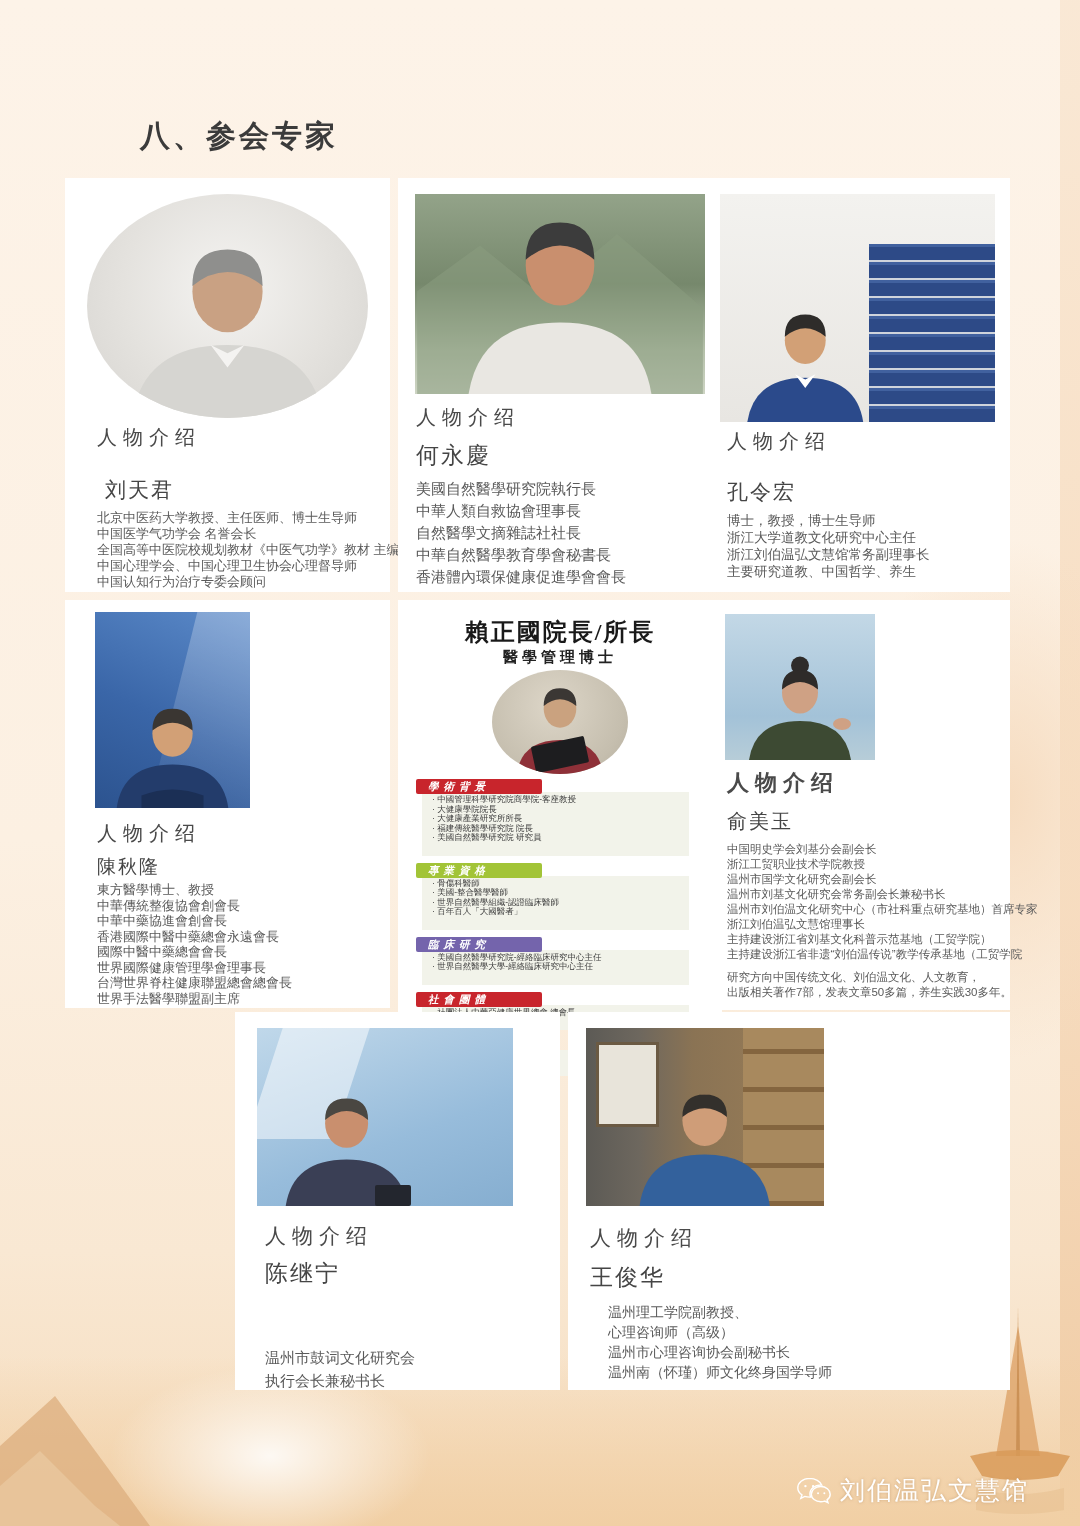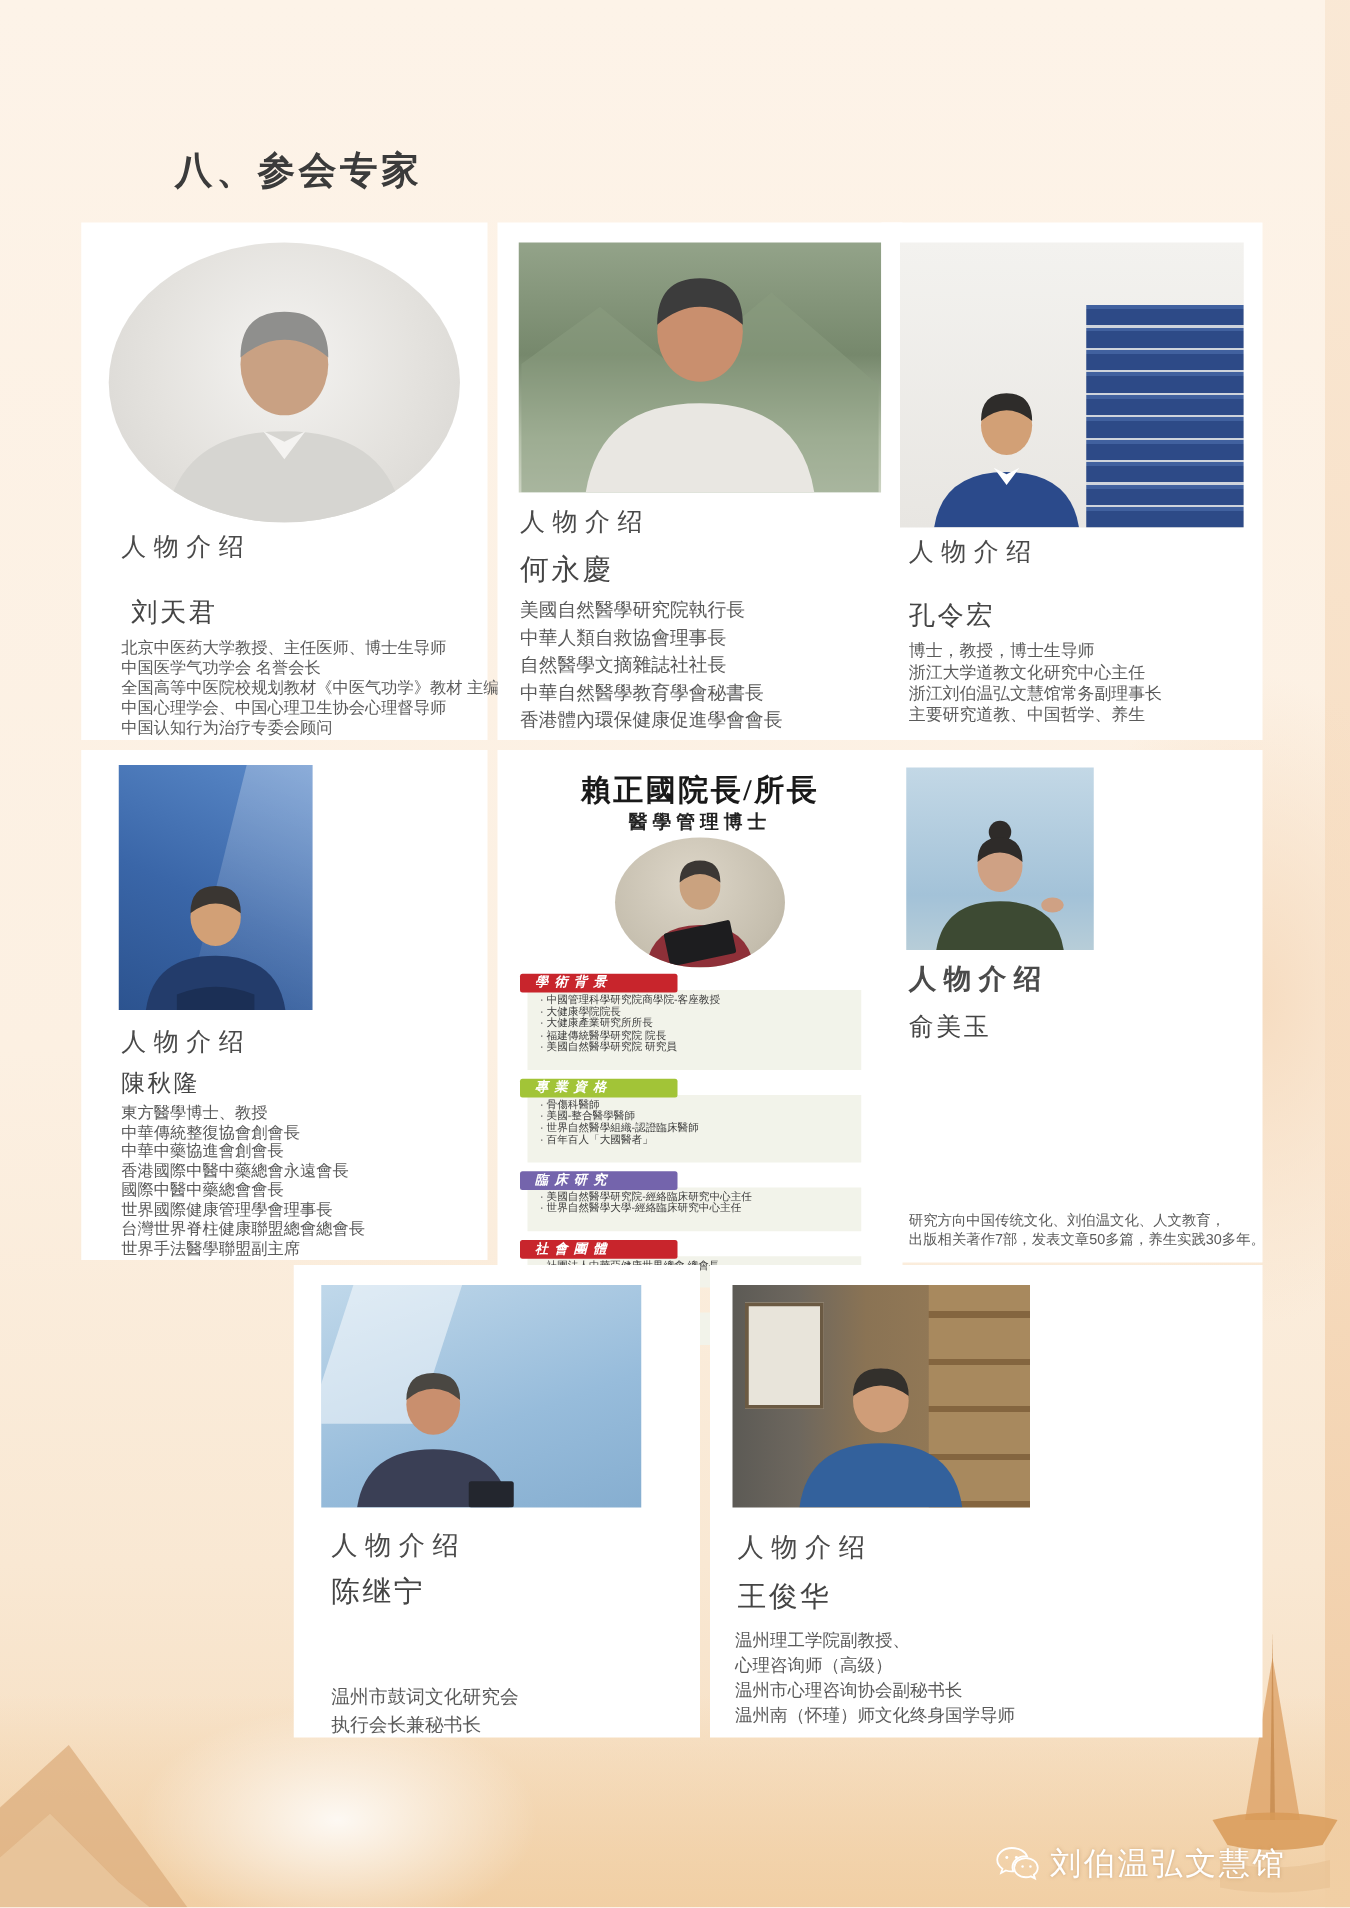--- a/index.html
+++ b/index.html
@@ -235,20 +235,30 @@
       <svg class="sil" viewBox="0 0 100 70" preserveAspectRatio="xMidYMax meet">
         <circle cx="50" cy="7" r="6" fill="#2e2b29"></circle>
         <ellipse cx="50" cy="25" rx="12" ry="14" fill="#cfa184"></ellipse>
         <path d="M38 23 q0 -13 12 -13 q12 0 12 13 q-6 -5 -12 -5 q-6 0 -12 5 Z" fill="#2e2b29"></path>
         <path d="M16 70 q4 -26 34 -26 q30 0 34 26 Z" fill="#3d4a33"></path>
         <ellipse cx="78" cy="46" rx="6" ry="4" fill="#cfa184"></ellipse>
       </svg>
     </div>
     <div class="intro" style="left:22px;top:168px;font-size:22px;font-weight:bold;">人物介绍</div>
     <div class="pname" style="left:22px;top:208px;font-size:20px;">俞美玉</div>
+    <div class="bio" style="left:22px;top:242px;font-size:11.5px;line-height:15px;">
+      <div>中国明史学会刘基分会副会长</div>
+      <div>浙江工贸职业技术学院教授</div>
+      <div>温州市国学文化研究会副会长</div>
+      <div>温州市刘基文化研究会常务副会长兼秘书长</div>
+      <div>温州市刘伯温文化研究中心（市社科重点研究基地）首席专家</div>
+      <div>浙江刘伯温弘文慧馆理事长</div>
+      <div>主持建设浙江省刘基文化科普示范基地（工贸学院）</div>
+      <div>主持建设浙江省非遗“刘伯温传说”教学传承基地（工贸学院</div>
+    </div>
     <div class="bio" style="left:22px;top:370px;font-size:11.5px;line-height:15px;">
       <div>研究方向中国传统文化、刘伯温文化、人文教育，</div>
       <div>出版相关著作7部，发表文章50多篇，养生实践30多年。</div>
     </div>
   </div>
 
   <div class="card" style="left:235px;top:1012px;width:325px;height:378px;">
     <div class="photo ph7" style="left:22px;top:16px;width:256px;height:178px;">
       <div class="glyph7"></div>
       <svg class="sil" style="width:70%;" viewBox="0 0 100 70" preserveAspectRatio="xMidYMax meet">
@@ -271,21 +281,21 @@
       <div class="shelf"></div>
       <div style="position:absolute;left:4%;top:8%;width:24%;height:44%;background:#e8e4da;border:3px solid #6b5a43;"></div>
       <svg class="sil" style="left:14%;width:72%;" viewBox="0 0 100 70" preserveAspectRatio="xMidYMax meet">
         <ellipse cx="50" cy="20" rx="13" ry="15" fill="#cf9d78"></ellipse>
         <path d="M37 18 q0 -13 13 -13 q13 0 13 13 q-6.5 -5 -13 -5 q-6.5 0 -13 5 Z" fill="#33302c"></path>
         <path d="M12 70 q4 -30 38 -30 q34 0 38 30 Z" fill="#33619c"></path>
       </svg>
     </div>
     <div class="intro" style="left:22px;top:212px;font-size:21px;">人物介绍</div>
     <div class="pname" style="left:22px;top:250px;font-size:23px;">王俊华</div>
-    <div class="bio" style="left:20px;top:290px;font-size:14px;line-height:20px;">
+    <div class="bio" style="left:40px;top:290px;font-size:14px;line-height:20px;">
       <div>温州理工学院副教授、</div>
       <div>心理咨询师（高级）</div>
       <div>温州市心理咨询协会副秘书长</div>
       <div>温州南（怀瑾）师文化终身国学导师</div>
     </div>
   </div>
 
   <div class="watermark">
     <svg class="wm-icon" viewBox="0 0 40 34">
       <path d="M15 3 C7.5 3 2 7.8 2 13.5 c0 3.2 1.8 6 4.6 7.9 l-1.2 3.8 4.3-2.2 c1.6 .5 3.4 .8 5.3 .8 .4 0 .9 0 1.3 -.1 -.5-1.1-.8-2.3-.8-3.5 0-5.5 5.3-9.9 11.8-9.9 .4 0 .8 0 1.2 .1 C27 6.2 21.6 3 15 3 Z" fill="none" stroke="#ffffff" stroke-width="1.6"></path>

